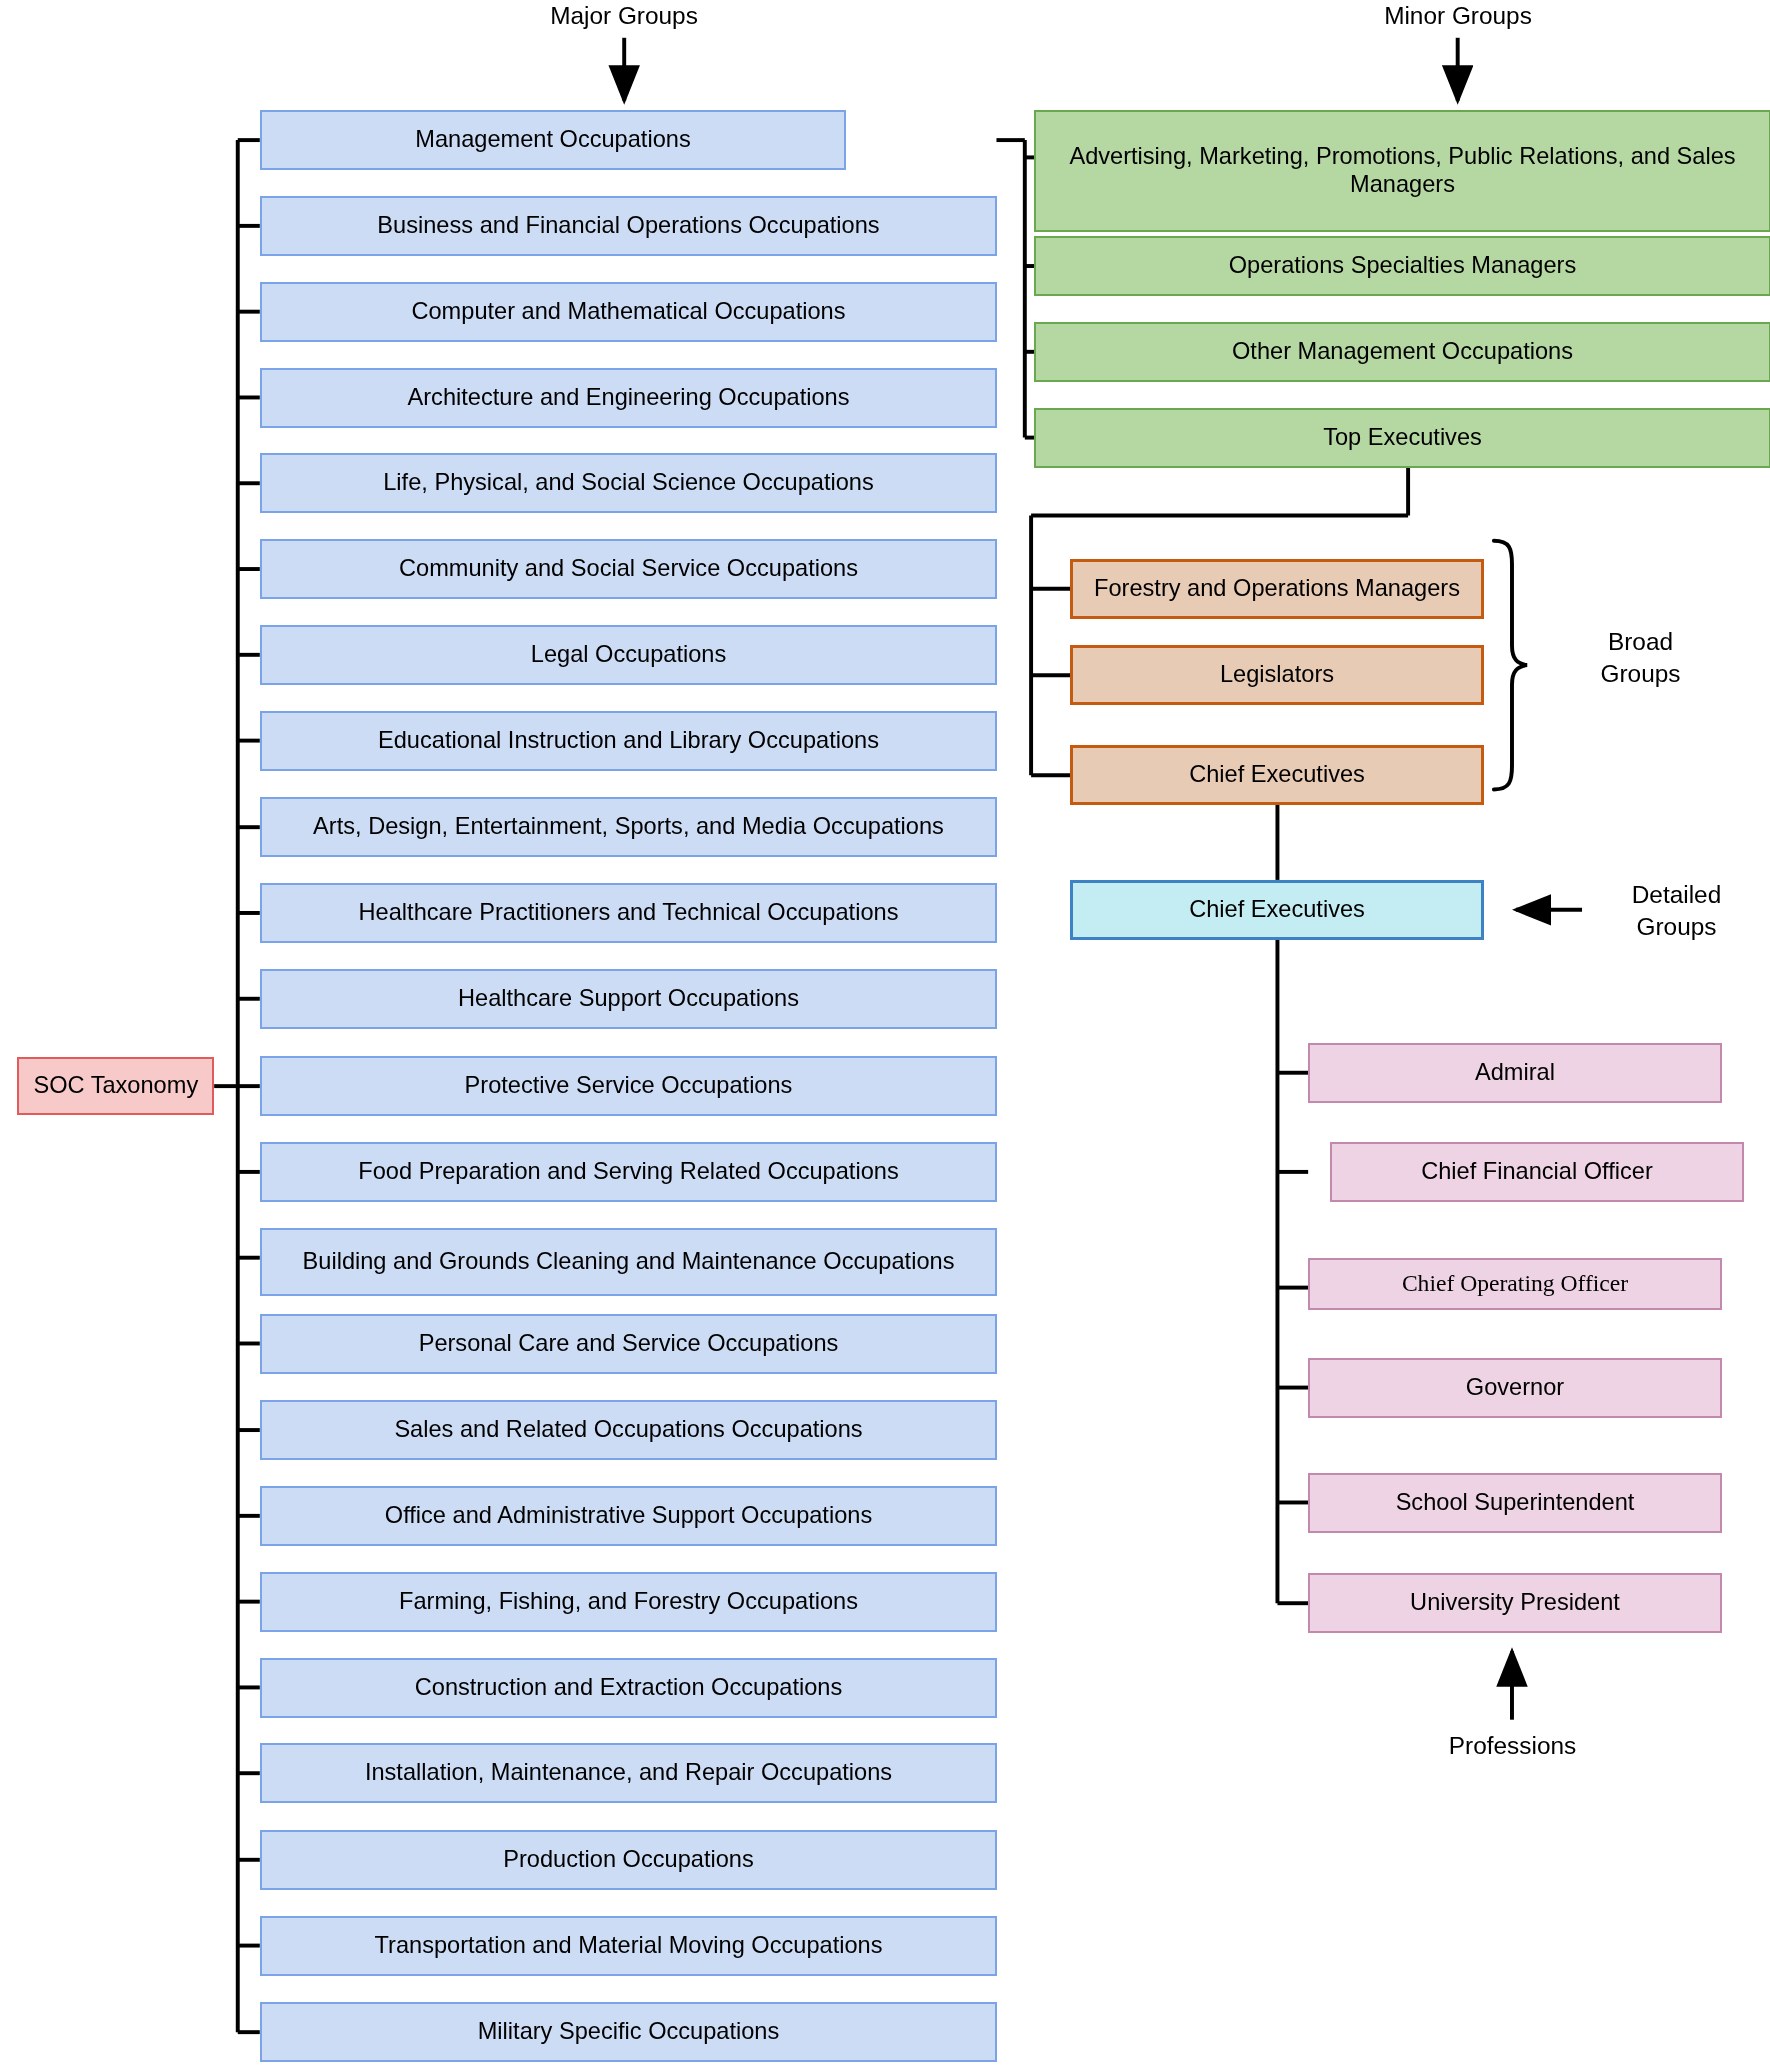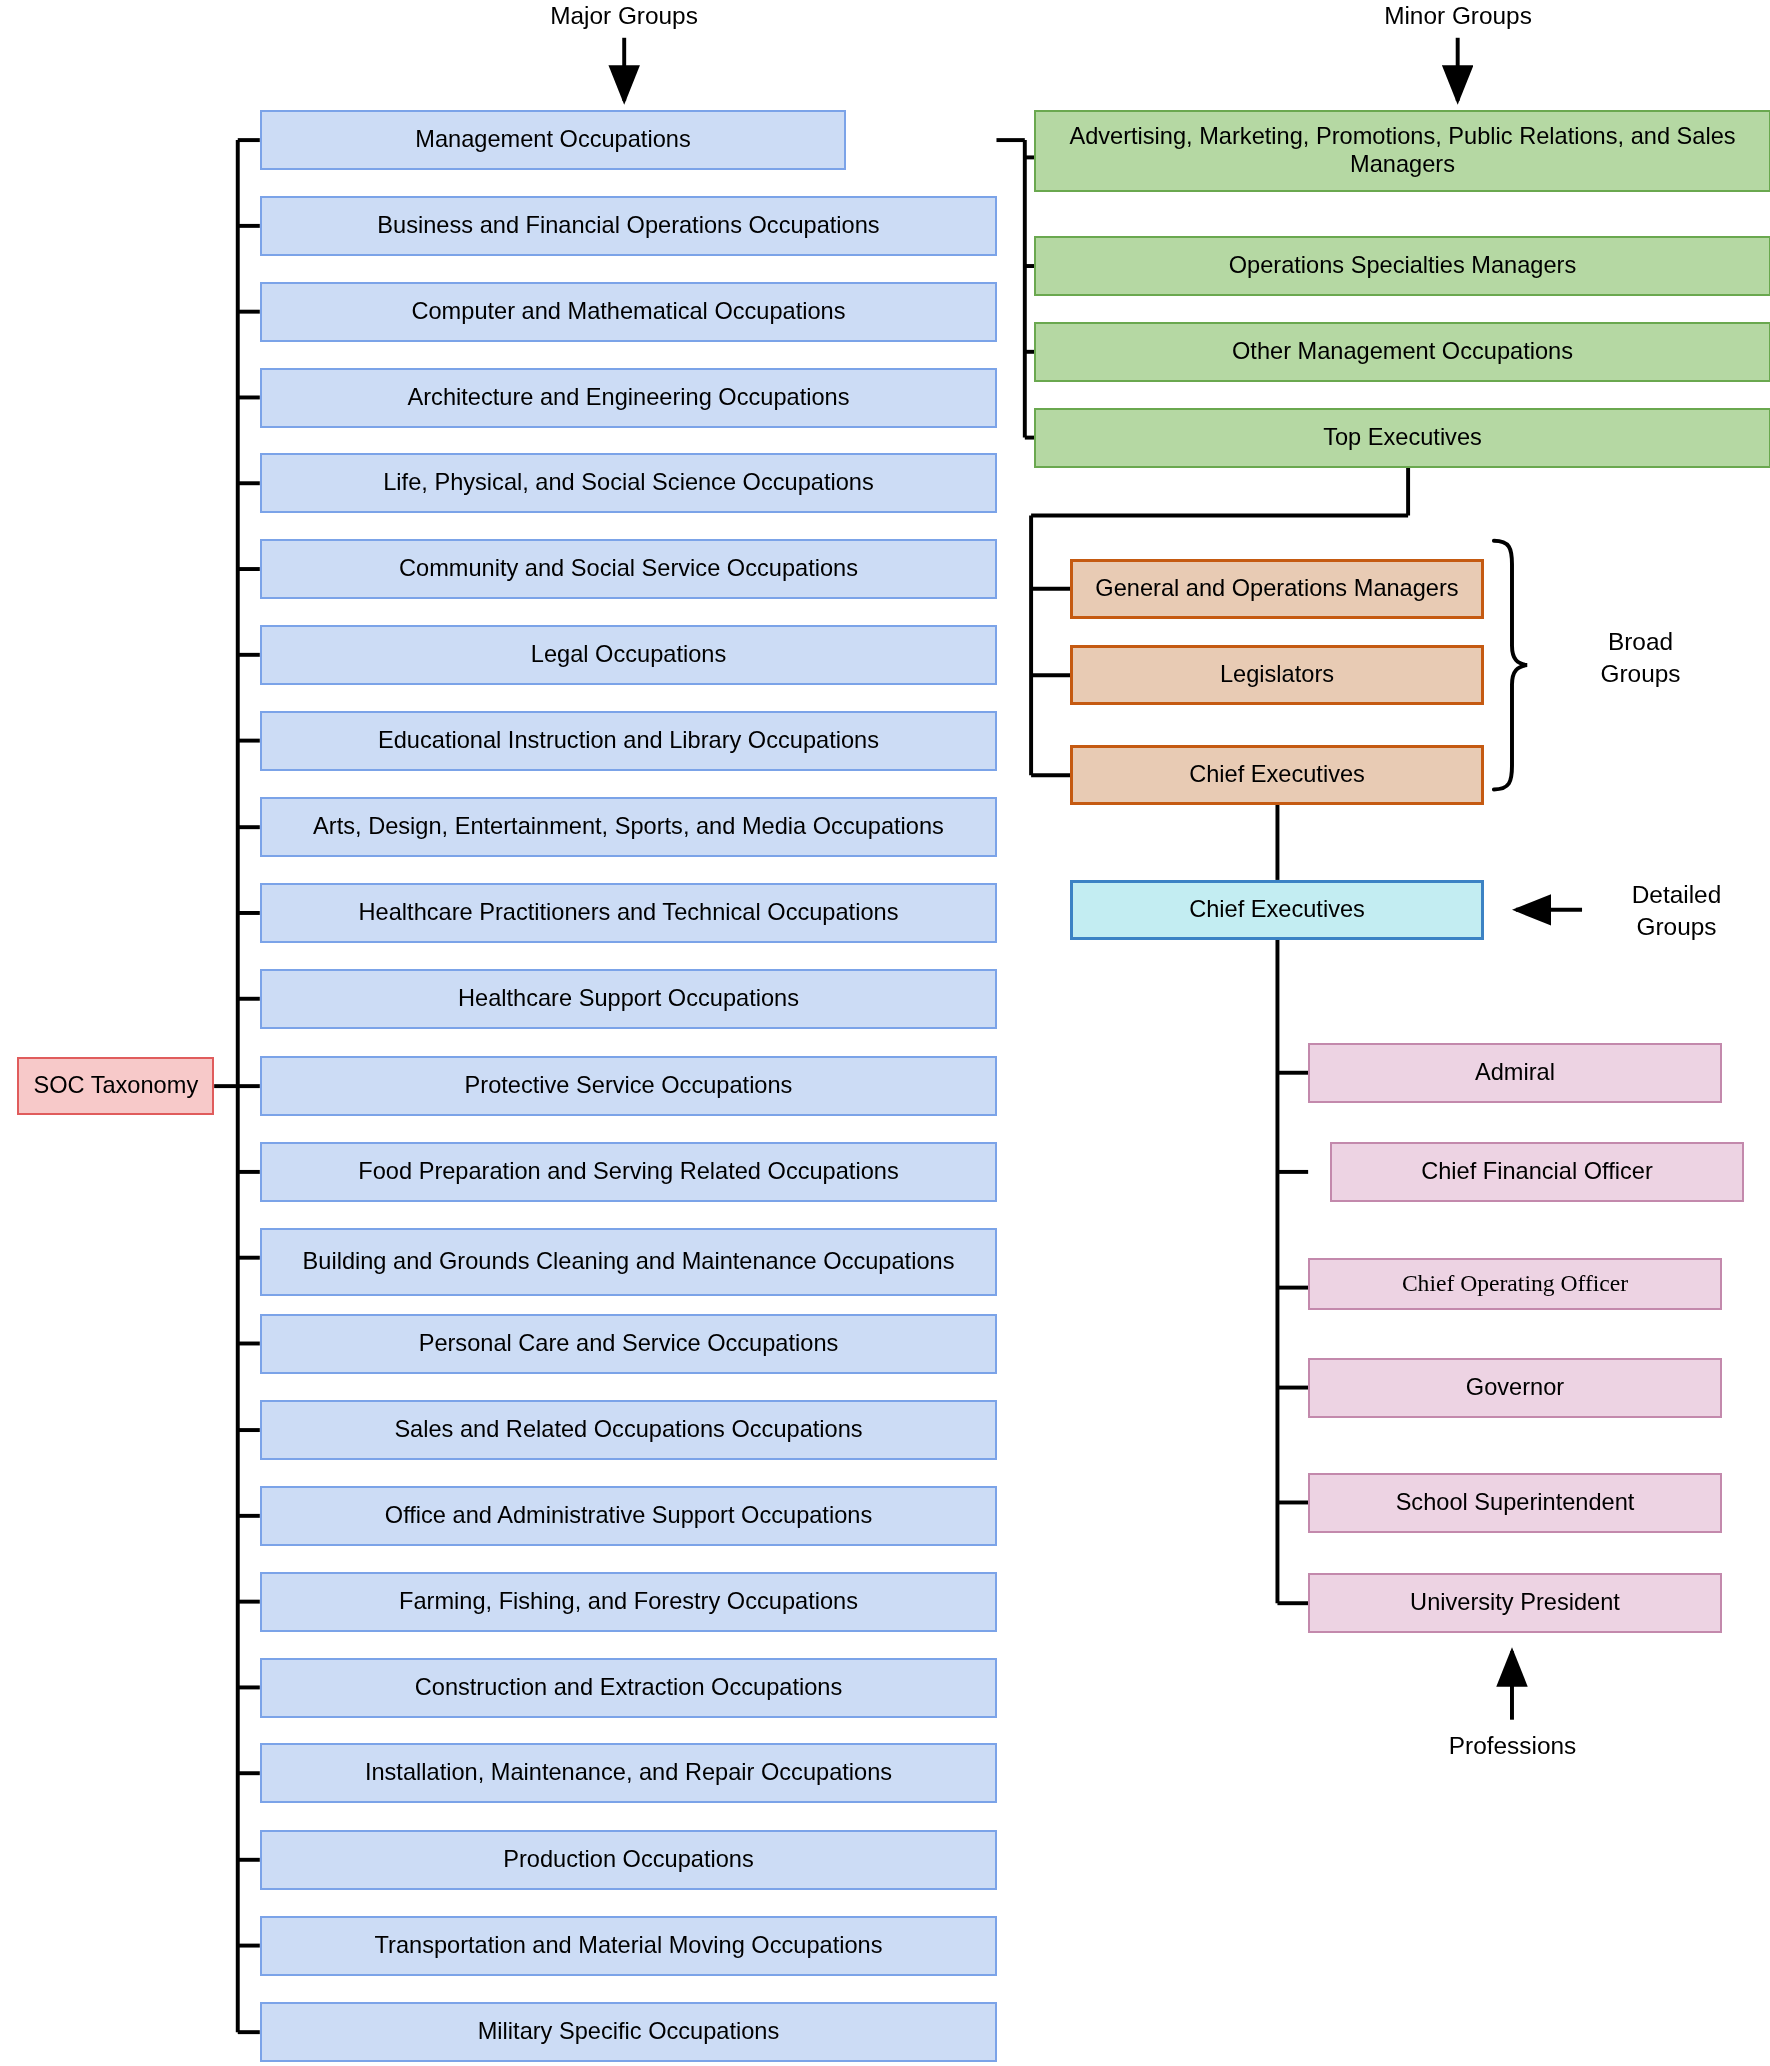--- a/index.html
+++ b/index.html
@@ -189,26 +189,26 @@
   <div class="node node-major" style="left:260px; top:1314px; width:737px; height:60px;">Personal Care and Service Occupations</div>
   <div class="node node-major" style="left:260px; top:1400px; width:737px; height:60px;">Sales and Related Occupations Occupations</div>
   <div class="node node-major" style="left:260px; top:1572px; width:737px; height:60px;">Farming, Fishing, and Forestry Occupations</div>
   <div class="node node-major" style="left:260px; top:1486px; width:737px; height:60px;">Office and Administrative Support Occupations</div>
   <div class="node node-major" style="left:260px; top:1658px; width:737px; height:60px;">Construction and Extraction Occupations</div>
   <div class="node node-major" style="left:260px; top:1743px; width:737px; height:60px;">Installation, Maintenance, and Repair Occupations</div>
   <div class="node node-major" style="left:260px; top:1830px; width:737px; height:60px;">Production Occupations</div>
   <div class="node node-major" style="left:260px; top:1916px; width:737px; height:60px;">Transportation and Material Moving Occupations</div>
   <div class="node node-major" style="left:260px; top:2002px; width:737px; height:60px;">Military Specific Occupations</div>
 
-  <div class="node node-minor" style="left:1034px; top:110px; width:737px; height:82px; padding:0 15.7px;">Advertising, Marketing, Promotions, Public Relations, and Sales Managers</div>
+  <div class="node node-minor" style="left:1034px; top:110px; width:737px; height:122px; padding:0 15.7px;">Advertising, Marketing, Promotions, Public Relations, and Sales Managers</div>
   <div class="node node-minor" style="left:1034px; top:236px; width:737px; height:60px;">Operations Specialties Managers</div>
   <div class="node node-minor" style="left:1034px; top:322px; width:737px; height:60px;">Other Management Occupations</div>
   <div class="node node-minor" style="left:1034px; top:408px; width:737px; height:60px;">Top Executives</div>
 
-  <div class="node node-broad" style="left:1070px; top:559px; width:414px; height:60px;">General and Operations Managers</div>
+  <div class="node node-broad" style="left:1070px; top:559px; width:414px; height:60px;">Forestry and Operations Managers</div>
   <div class="node node-broad" style="left:1070px; top:645px; width:414px; height:60px;">Legislators</div>
   <div class="node node-broad" style="left:1070px; top:745px; width:414px; height:60px;">Chief Executives</div>
 
   <div class="node node-detailed" style="left:1070px; top:880px; width:414px; height:60px;">Chief Executives</div>
 
   <div class="node node-profession" style="left:1308px; top:1043px; width:414px; height:60px;">Admiral</div>
   <div class="node node-profession" style="left:1308px; top:1142px; width:414px; height:60px;margin-left:22px;">Chief Financial Officer</div>
   <div class="node node-profession" style="left:1308px; top:1258px; width:414px; height:52px;font-family:Liberation Serif, serif;">Chief Operating Officer</div>
   <div class="node node-profession" style="left:1308px; top:1358px; width:414px; height:60px;">Governor</div>
   <div class="node node-profession" style="left:1308px; top:1473px; width:414px; height:60px;">School Superintendent</div>

